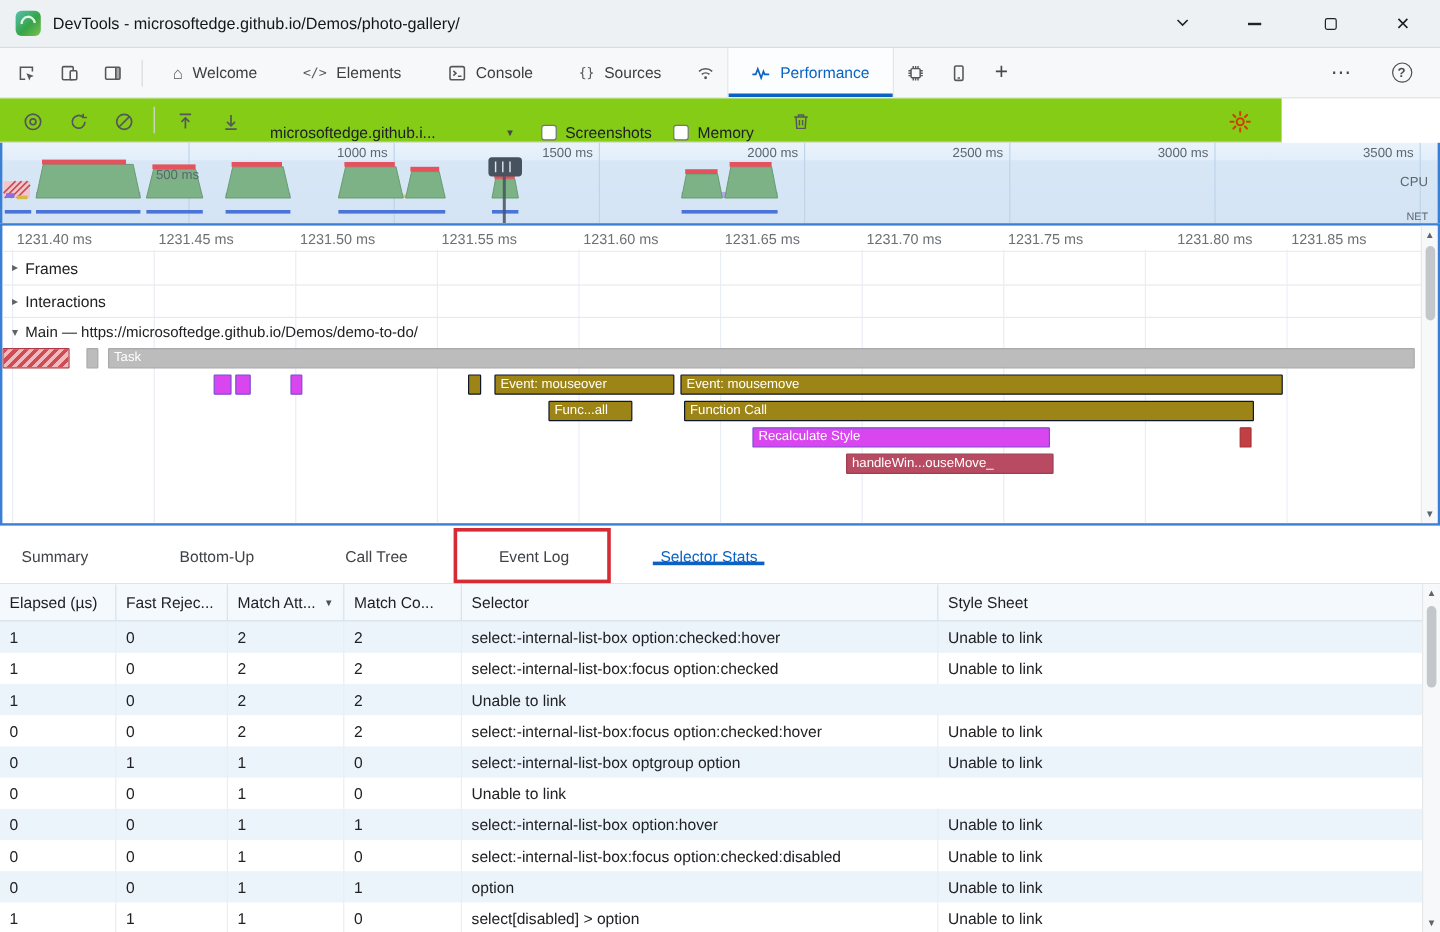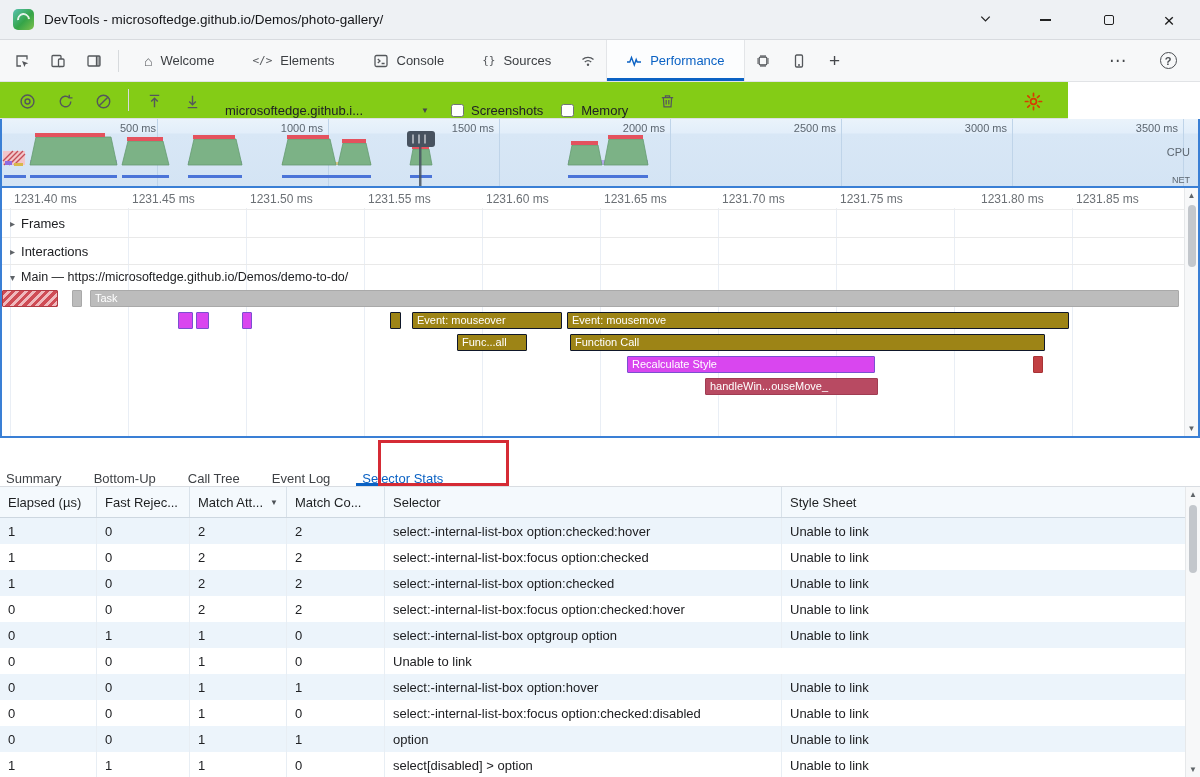--- a/index.html
+++ b/index.html
@@ -79,21 +79,21 @@
   .bar.red{background:#c24043;border:1px solid #a83336;}
 
   
   .vscroll{position:absolute;right:0;top:0;bottom:0;width:14px;background:#f7f8f9;border-left:1px solid #e6e8ea;}
   .vscroll .arr{position:absolute;left:0;width:100%;height:15px;display:flex;align-items:center;justify-content:center;font-size:8px;color:#5f6468;}
   .vscroll .arr.up{top:0;}
   .vscroll .arr.down{bottom:0;}
   .vscroll .thumb{position:absolute;left:3px;width:8px;border-radius:4px;background:#c3c7cc;}
 
   
-  #bottomtabs{position:absolute;left:0;top:440px;width:1200px;height:47px;background:#fff;border-bottom:1px solid #d9dde2;display:flex;align-items:flex-end;padding-left:2px;}
+  #bottomtabs{position:absolute;left:0;top:440px;width:1200px;height:47px;background:#fff;border-bottom:1px solid #d9dde2;display:flex;align-items:center;padding-left:14px;gap:44px;}
   .btab{display:flex;align-items:center;padding:0 4px;margin-right:24px;font-size:13px;color:#3f4246;position:relative;}
   .btab.active{color:#0b62c4;}
   .btab.active::after{content:"";position:absolute;left:-2px;right:-2px;bottom:0;height:3px;background:#0b62c4;}
   #annotation{position:absolute;left:378px;top:440px;width:131px;height:46px;border:3px solid #d52b35;z-index:60;pointer-events:none;}
 
   
   #tablewrap{position:absolute;left:0;top:487px;width:1200px;height:290px;background:#fff;}
   .thead{display:grid;grid-template-columns:97px 93px 97px 98px 397px 1fr;height:31px;background:#f4f9fd;border-bottom:1px solid #cdd7e0;padding-right:15px;}
   .th{display:flex;align-items:center;padding:0 8px;font-size:13px;color:#1d1f21;border-right:1px solid #d9e2ea;white-space:nowrap;overflow:hidden;}
   .th:last-child{border-right:none;}
@@ -348,21 +348,21 @@
       <rect x="566" y="56" width="80" height="3"></rect>
     </g>
 
     <g>
       <rect x="405" y="12" width="28" height="16" rx="3" fill="#47525f"></rect>
       <path d="M411 15.5v9M417 15.5v9M423 15.5v9" stroke="#dfe3e8" stroke-width="1.2"></path>
       <rect x="417" y="28" width="2.5" height="39" fill="#47525f" opacity=".85"></rect>
     </g>
   </svg>
   <div id="ovlabels">
-      <div class="ov-label" style="left: 74px;">500 ms</div>
+      <div class="ov-label" style="left: 84px; margin-top: 18px;">500 ms</div>
       <div class="ov-label" style="left: 241px;">1000 ms</div>
       <div class="ov-label" style="left: 412px;">1500 ms</div>
       <div class="ov-label" style="left: 583px;">2000 ms</div>
       <div class="ov-label" style="left: 754px;">2500 ms</div>
       <div class="ov-label" style="left: 925px;">3000 ms</div>
       <div class="ov-label" style="left: 1096px;">3500 ms</div>
     </div>
   <span class="ov-side cpu-side">CPU</span>
   <span class="ov-side net-side">NET</span>
 </div>
@@ -473,21 +473,20 @@
         <div class="td">2</div>
         <div class="td">2</div>
         <div class="td">select:-internal-list-box:focus option:checked</div>
         <div class="td">Unable to link</div>
       </div>
       <div class="tr odd">
         <div class="td">1</div>
         <div class="td">0</div>
         <div class="td">2</div>
         <div class="td">2</div>
-        <div class="td">select:-internal-list-box option:checked</div>
         <div class="td">Unable to link</div>
       </div>
       <div class="tr even">
         <div class="td">0</div>
         <div class="td">0</div>
         <div class="td">2</div>
         <div class="td">2</div>
         <div class="td">select:-internal-list-box:focus option:checked:hover</div>
         <div class="td">Unable to link</div>
       </div>

